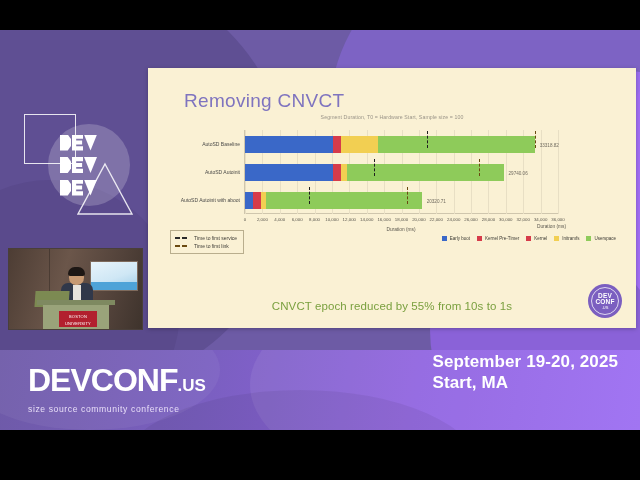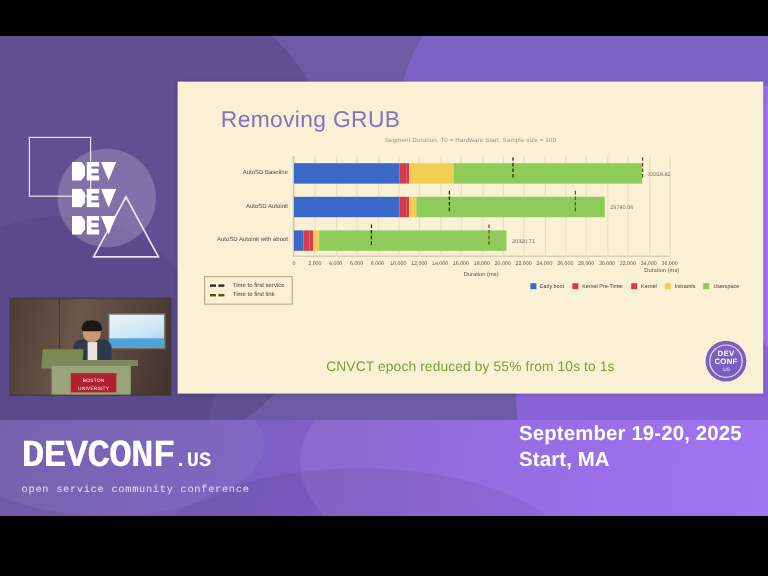--- a/index.html
+++ b/index.html
@@ -123,21 +123,21 @@
 
   
   #banner { position:absolute; left:0; bottom:50px; width:640px; height:80px; z-index:30;
             background:linear-gradient(100deg,#6e5aa8 0%,#7a5fc0 32%,#8f62e0 65%,#9a6bf2 100%);
             overflow:hidden; }
   .ban-wave { position:absolute; border-radius:50%; }
   .bw1 { width:420px; height:210px; left:250px; top:-70px; background:rgba(255,255,255,0.07); }
   .bw2 { width:360px; height:160px; left:120px; top:40px; background:rgba(0,0,0,0.06); }
   .bw3 { width:260px; height:120px; left:-40px; top:-40px; background:rgba(255,255,255,0.05); }
 
-  .ban-left { position:absolute; left:18px; top:14px;font-family:Liberation Mono, monospace; }
+  .ban-left { position:absolute; left:28px; top:14px; }
   .dc-word { font-size:32px; font-weight:bold; color:#fff; letter-spacing:-1px;
              line-height:32px; display:flex; align-items:baseline; }
   .dc-word .us { font-size:17px; letter-spacing:0px; }
   .dc-sub { font-size:8.6px; color:#e8def8; letter-spacing:0.6px; margin-top:2px; }
 
   .ban-right { position:absolute; right:22px; top:1px; text-align:left; color:#fff; }
   .ban-date { font-size:17px; font-weight:bold; letter-spacing:0.1px; line-height:21px; }
   .ban-city { font-size:17px; font-weight:bold; letter-spacing:0.1px; line-height:21px; }
 </style>
 </head>
@@ -177,21 +177,21 @@
         </div>
       <div class="devrow">
           <i class="gl gl-d"></i>
           <i class="gl gl-e"></i>
           <i class="gl gl-v"></i>
         </div>
     </div>
   </div>
 
   <div id="slide">
-    <div class="slide-title">Removing GRUB</div>
+    <div class="slide-title">Removing CNVCT</div>
 
     <div id="chart">
       <div class="chart-subtitle">Segment Duration, T0 = Hardware Start, Sample size = 100</div>
       <div class="plot">
         <div class="plot-inner" id="plot-inner">
           <div class="axis-line"></div>
         <div class="gridline" style="left: 0%;"></div>
             <div class="xtick" style="left: 0%;">0</div>
             <div class="gridline" style="left: 5.55556%;"></div>
             <div class="xtick" style="left: 5.55556%;">2,000</div>
@@ -336,21 +336,21 @@
 
   <div id="banner">
     <div class="ban-wave bw1"></div>
     <div class="ban-wave bw2"></div>
     <div class="ban-wave bw3"></div>
     <div class="ban-left">
       <div class="dc-word">
         <span>DEVCONF</span>
         <span class="us">.US</span>
       </div>
-      <div class="dc-sub">open service community conference</div>
+      <div class="dc-sub">size source community conference</div>
     </div>
     <div class="ban-right">
       <div class="ban-date">September 19-20, 2025</div>
       <div class="ban-city">Start, MA</div>
     </div>
   </div>
 
   <div class="letterbox bottom"></div>
 </div>
 

